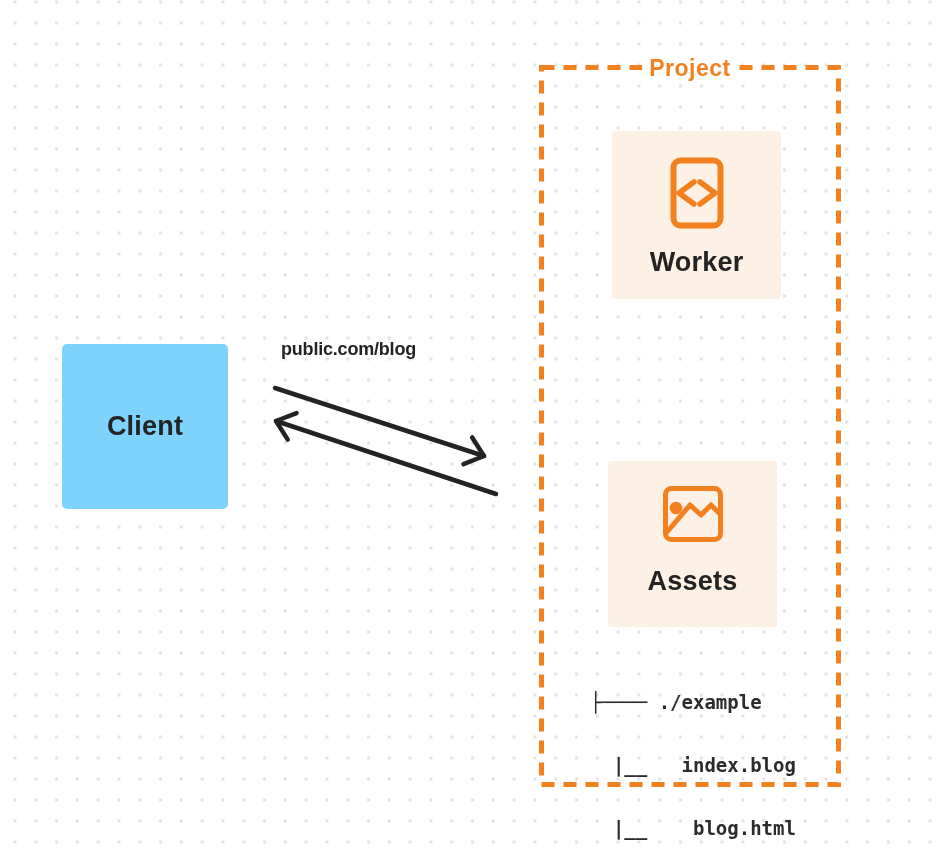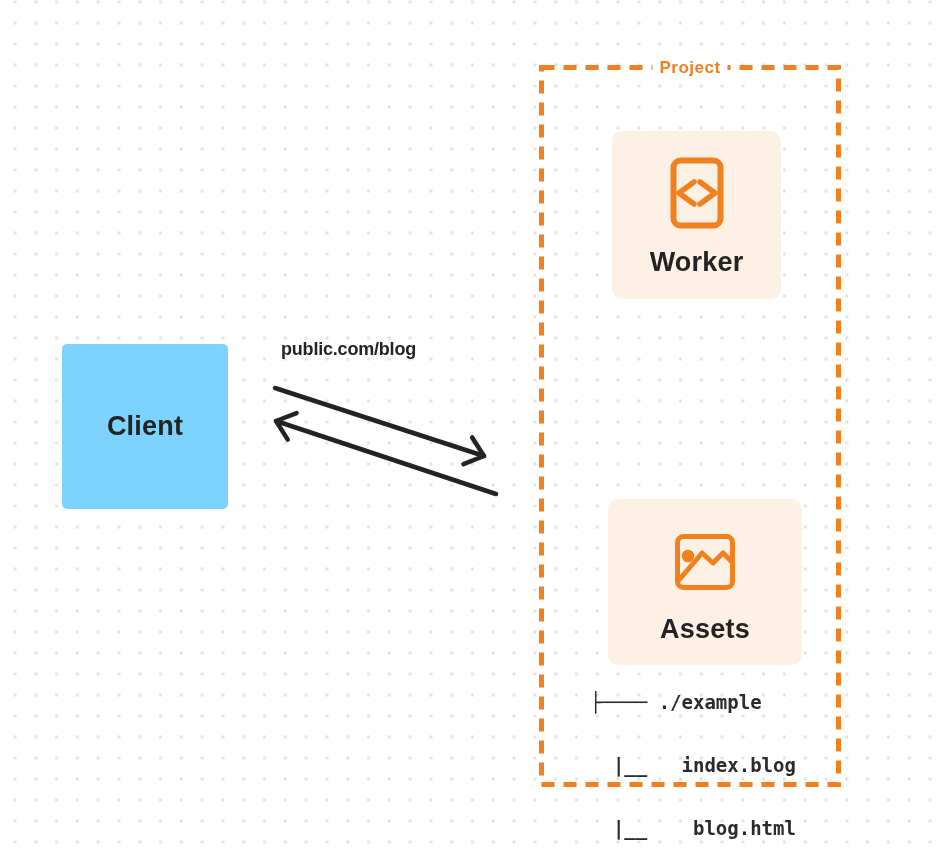--- a/index.html
+++ b/index.html
@@ -26,29 +26,29 @@
     font-weight:700;font-size:18px;color:#232323;letter-spacing:-0.2px;
   }
   .arrows-svg{position:absolute;left:0;top:0;}
   .project{
     position:absolute;left:539px;top:65px;width:302px;height:722px;
   }
   .project-border{position:absolute;left:0;top:0;}
   .project-label{
     position:absolute;left:50%;transform:translateX(-50%);top:-11px;
     background:#ffffff;padding:0 7px;white-space:nowrap;
-    color:#f2801e;font-weight:700;font-size:17px;line-height:28px;letter-spacing:0.5px;
+    color:#f2801e;font-weight:700;font-size:23px;line-height:28px;letter-spacing:0.5px;
   }
   .card{
-    position:absolute;background:#fcf1e4;border-radius:10px;
+    position:absolute;background:#fcf1e4;border-radius:4px;
     display:flex;flex-direction:column;align-items:center;
   }
   .card-worker{left:73px;top:66px;width:169px;height:168px;padding-top:26px;box-sizing:border-box;}
   .card-worker .node-label{margin-top:18px;}
-  .card-assets{left:69px;top:434px;width:194px;height:166px;padding-top:35px;box-sizing:border-box;}
+  .card-assets{left:69px;top:396px;width:169px;height:166px;padding-top:25px;box-sizing:border-box;}
   .card-assets .node-label{margin-top:24px;}
   .file-tree{
     position:absolute;left:51px;top:585px;margin:0;
     font-family:"DejaVu Sans Mono","Liberation Mono",monospace;
     font-weight:700;font-size:19px;line-height:21px;color:#2b2b2b;
     white-space:pre;
   }
   .icon-stroke{stroke:#f2801e;fill:none;stroke-linecap:round;stroke-linejoin:round;}
   .arrow-line{stroke:#232323;stroke-width:4.5;stroke-linecap:round;fill:none;}
 </style>

